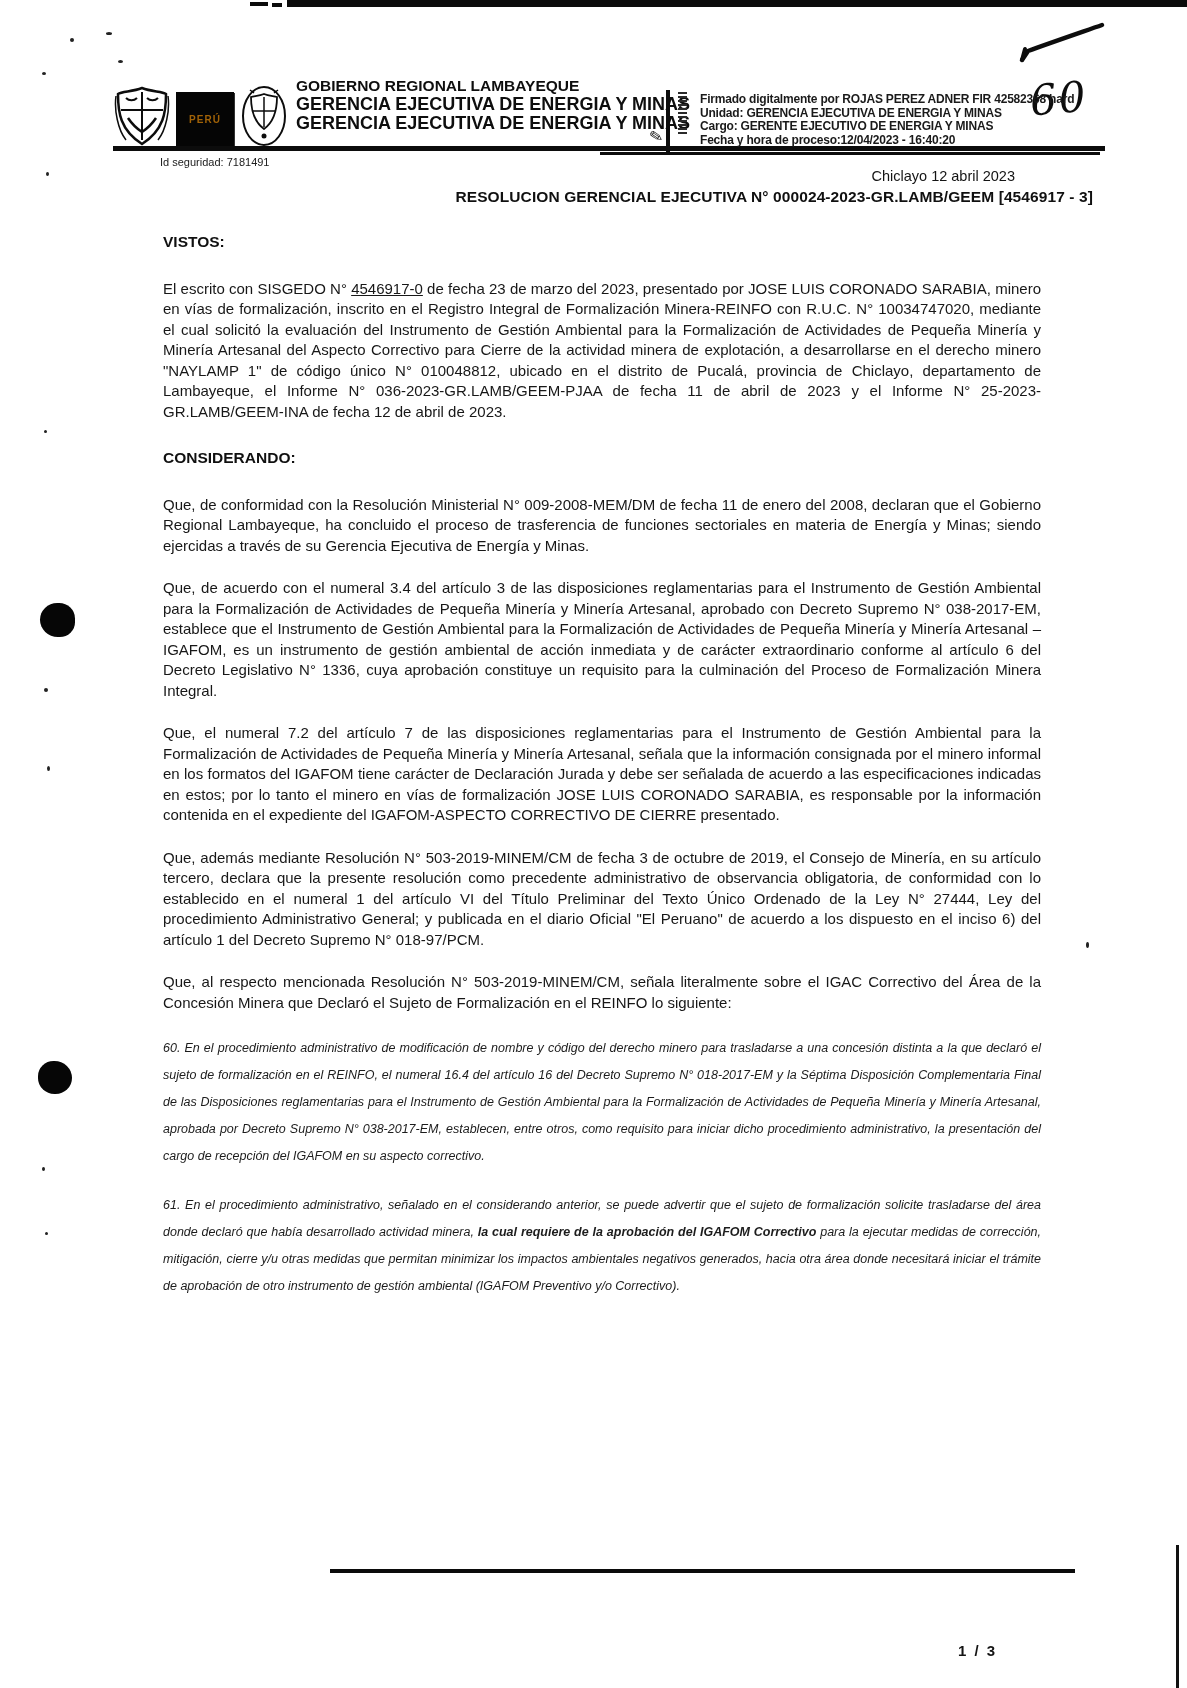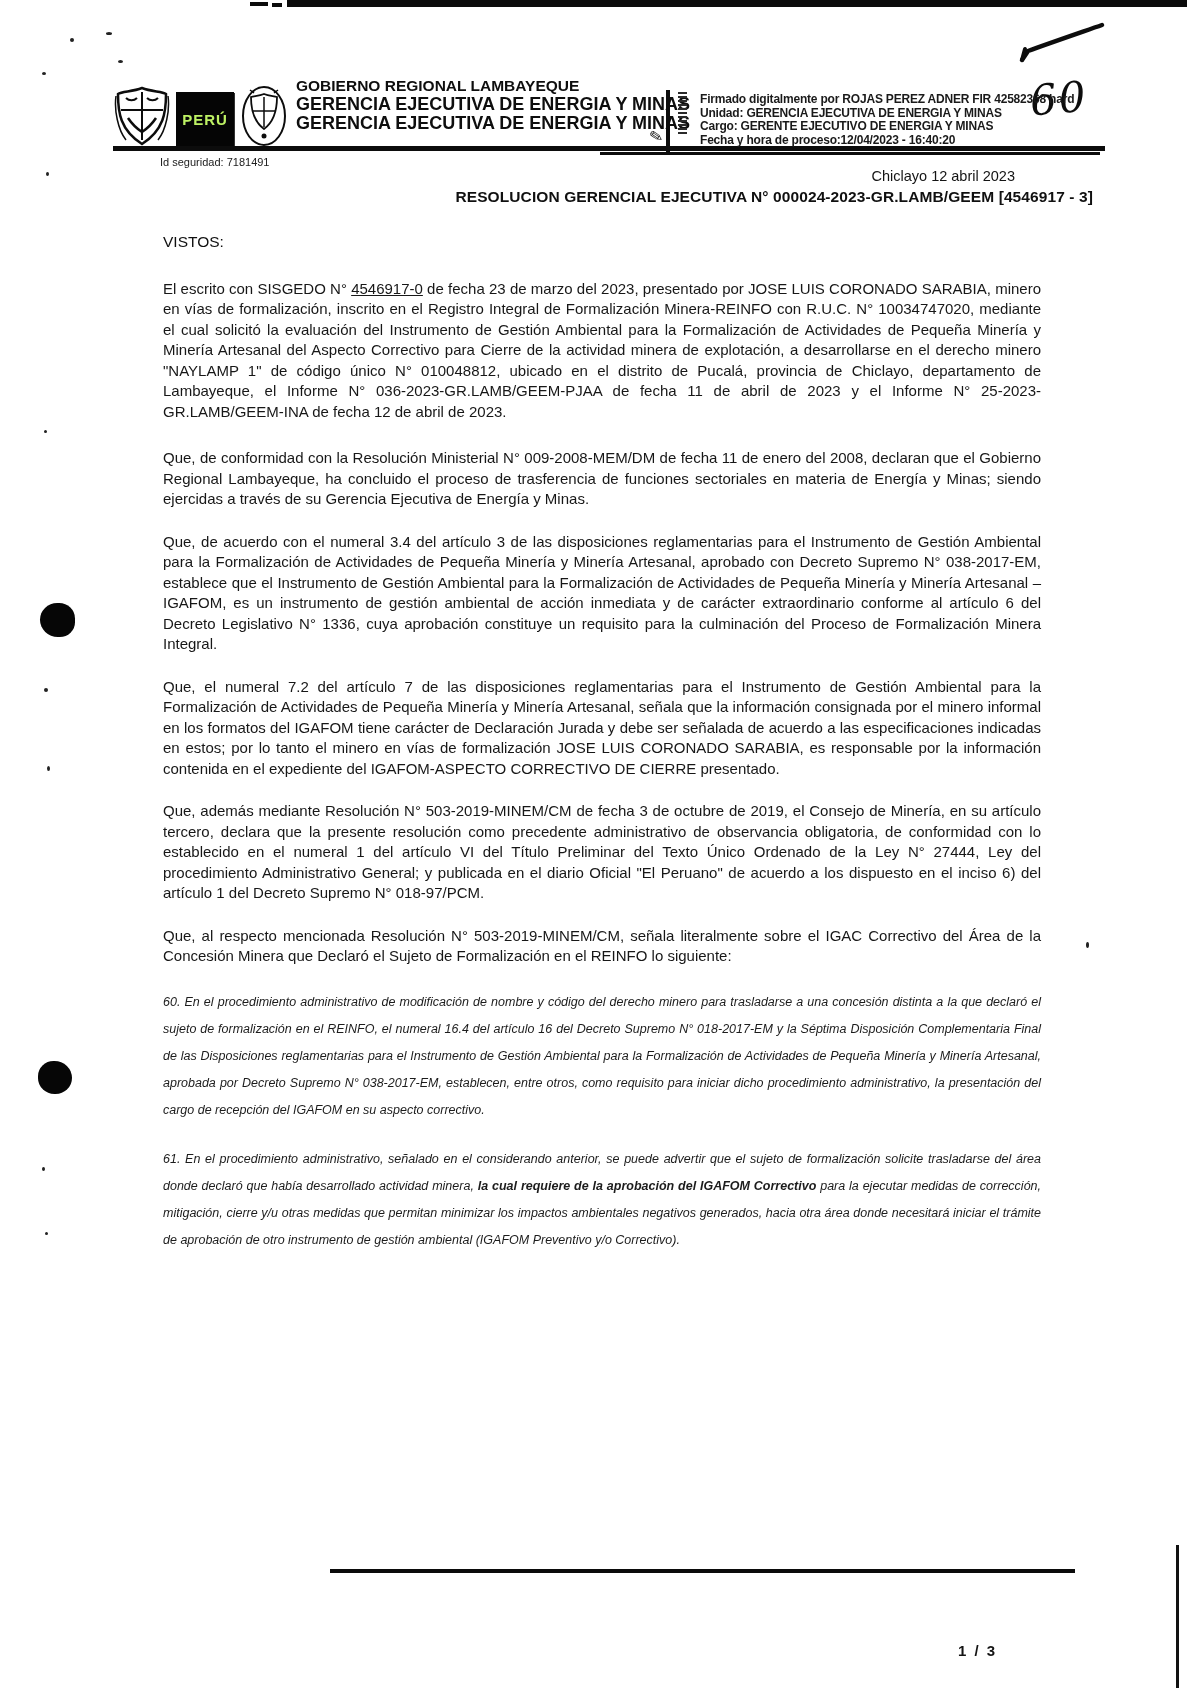--- a/index.html
+++ b/index.html
@@ -23,22 +23,22 @@
   .check-stroke{position:absolute;left:1012px;top:20px;width:100px;height:48px;}
   .hw-60{
     position:absolute;left:1030px;top:74px;
     font-family:"DejaVu Serif", serif;font-style:italic;font-weight:400;
     font-size:42px;color:#0d0d0d;transform:rotate(-5deg);letter-spacing:2px;
   }
   
   .coat-arms{position:absolute;left:114px;top:86px;width:56px;height:62px;}
   .peru-box{
     position:absolute;left:176px;top:92px;width:58px;height:54px;
-    background:#050505;color:#bef264;display:flex;align-items:center;justify-content:center;
-    font-weight:700;font-size:15px;letter-spacing:1px;
+    background:#050505;color:#a16207;display:flex;align-items:center;justify-content:center;
+    font-weight:700;font-size:10px;letter-spacing:1px;
     box-shadow:1px 1px 0 #333;
   }
   .seal{position:absolute;left:240px;top:84px;width:48px;height:64px;}
   .org-block{position:absolute;left:296px;top:76px;line-height:19px;}
   .org-l1{font-size:15.5px;font-weight:700;color:#0e0e0e;}
   .org-l2,.org-l3{font-size:18px;font-weight:700;color:#0e0e0e;}
   .header-rule{position:absolute;left:113px;top:146px;width:992px;height:5px;background:#0c0c0c;}
   .header-rule2{position:absolute;left:600px;top:152px;width:500px;height:3px;background:#0c0c0c;}
   .sig-sep{position:absolute;left:666px;top:90px;width:4px;height:62px;background:#0d0d0d;}
   .sig-vtext{
@@ -54,21 +54,21 @@
   
   .place-date{position:absolute;right:172px;top:168px;font-size:14.5px;color:#141414;}
   .doc-title{
     position:absolute;left:163px;top:188px;width:930px;text-align:right;
     font-size:15.5px;font-weight:700;color:#101010;letter-spacing:0.1px;
   }
   .doc{
     position:absolute;left:163px;top:232px;width:878px;
     font-size:15px;line-height:20.5px;text-align:justify;color:#171717;
   }
-  .doc h3{font-size:15.5px;font-weight:400;margin:0 0 26px;text-align:left;color:#101010;}
+  .doc h3{font-size:15.5px;font-weight:700;margin:0 0 26px;text-align:left;color:#101010;}
   .doc p{margin:0 0 22px;}
   .doc .p-vistos{margin-bottom:26px;}
   .u{text-decoration:underline;}
   .quote{
     font-size:12.5px;font-style:italic;line-height:27px;margin:0 0 26px;
     color:#1c1c1c;
   }
   .q-strong{font-weight:700;}
   
   .footer-rule{position:absolute;left:330px;top:1569px;width:745px;height:4px;background:#0b0b0b;}
@@ -147,20 +147,21 @@
   <div class="id-seg">Id seguridad: 7181491</div>
 
   <div class="place-date">Chiclayo 12 abril 2023</div>
   <div class="doc-title">RESOLUCION GERENCIAL EJECUTIVA N° 000024-2023-GR.LAMB/GEEM [4546917 - 3]</div>
 
   <div class="doc">
     <h3>VISTOS:</h3>
 
     <p class="p-vistos"><span>El escrito con SISGEDO N° </span><span class="u">4546917-0</span><span> de fecha 23 de marzo del 2023, presentado por JOSE LUIS CORONADO SARABIA, minero en vías de formalización, inscrito en el Registro Integral de Formalización Minera-REINFO con R.U.C. N° 10034747020, mediante el cual solicitó la evaluación del Instrumento de Gestión Ambiental para la Formalización de Actividades de Pequeña Minería y Minería Artesanal del Aspecto Correctivo para Cierre de la actividad minera de explotación, a desarrollarse en el derecho minero "NAYLAMP 1" de código único N° 010048812, ubicado en el distrito de Pucalá, provincia de Chiclayo, departamento de Lambayeque, el Informe N° 036-2023-GR.LAMB/GEEM-PJAA de fecha 11 de abril de 2023 y el Informe N° 25-2023-GR.LAMB/GEEM-INA de fecha 12 de abril de 2023.</span></p>
 
+    <h3>CONSIDERANDO:</h3>
 
     <p>Que, de conformidad con la Resolución Ministerial N° 009-2008-MEM/DM de fecha 11 de enero del 2008, declaran que el Gobierno Regional Lambayeque, ha concluido el proceso de trasferencia de funciones sectoriales en materia de Energía y Minas; siendo ejercidas a través de su Gerencia Ejecutiva de Energía y Minas.</p>
     <p>Que, de acuerdo con el numeral 3.4 del artículo 3 de las disposiciones reglamentarias para el Instrumento de Gestión Ambiental para la Formalización de Actividades de Pequeña Minería y Minería Artesanal, aprobado con Decreto Supremo N° 038-2017-EM, establece que el Instrumento de Gestión Ambiental para la Formalización de Actividades de Pequeña Minería y Minería Artesanal – IGAFOM, es un instrumento de gestión ambiental de acción inmediata y de carácter extraordinario conforme al artículo 6 del Decreto Legislativo N° 1336, cuya aprobación constituye un requisito para la culminación del Proceso de Formalización Minera Integral.</p>
     <p>Que, el numeral 7.2 del artículo 7 de las disposiciones reglamentarias para el Instrumento de Gestión Ambiental para la Formalización de Actividades de Pequeña Minería y Minería Artesanal, señala que la información consignada por el minero informal en los formatos del IGAFOM tiene carácter de Declaración Jurada y debe ser señalada de acuerdo a las especificaciones indicadas en estos; por lo tanto el minero en vías de formalización JOSE LUIS CORONADO SARABIA, es responsable por la información contenida en el expediente del IGAFOM-ASPECTO CORRECTIVO DE CIERRE presentado.</p>
     <p>Que, además mediante Resolución N° 503-2019-MINEM/CM de fecha 3 de octubre de 2019, el Consejo de Minería, en su artículo tercero, declara que la presente resolución como precedente administrativo de observancia obligatoria, de conformidad con lo establecido en el numeral 1 del artículo VI del Título Preliminar del Texto Único Ordenado de la Ley N° 27444, Ley del procedimiento Administrativo General; y publicada en el diario Oficial "El Peruano" de acuerdo a los dispuesto en el inciso 6) del artículo 1 del Decreto Supremo N° 018-97/PCM.</p>
     <p>Que, al respecto mencionada Resolución N° 503-2019-MINEM/CM, señala literalmente sobre el IGAC Correctivo del Área de la Concesión Minera que Declaró el Sujeto de Formalización en el REINFO lo siguiente:</p>
 
     <p class="quote">60. En el procedimiento administrativo de modificación de nombre y código del derecho minero para trasladarse a una concesión distinta a la que declaró el sujeto de formalización en el REINFO, el numeral 16.4 del artículo 16 del Decreto Supremo N° 018-2017-EM y la Séptima Disposición Complementaria Final de las Disposiciones reglamentarias para el Instrumento de Gestión Ambiental para la Formalización de Actividades de Pequeña Minería y Minería Artesanal, aprobada por Decreto Supremo N° 038-2017-EM, establecen, entre otros, como requisito para iniciar dicho procedimiento administrativo, la presentación del cargo de recepción del IGAFOM en su aspecto correctivo.</p>
 
     <p class="quote"><span>61. En el procedimiento administrativo, señalado en el considerando anterior, se puede advertir que el sujeto de formalización solicite trasladarse del área donde declaró que había desarrollado actividad minera, </span><span class="q-strong">la cual requiere de la aprobación del IGAFOM Correctivo</span><span> para la ejecutar medidas de corrección, mitigación, cierre y/u otras medidas que permitan minimizar los impactos ambientales negativos generados, hacia otra área donde necesitará iniciar el trámite de aprobación de otro instrumento de gestión ambiental (IGAFOM Preventivo y/o Correctivo).</span></p>

